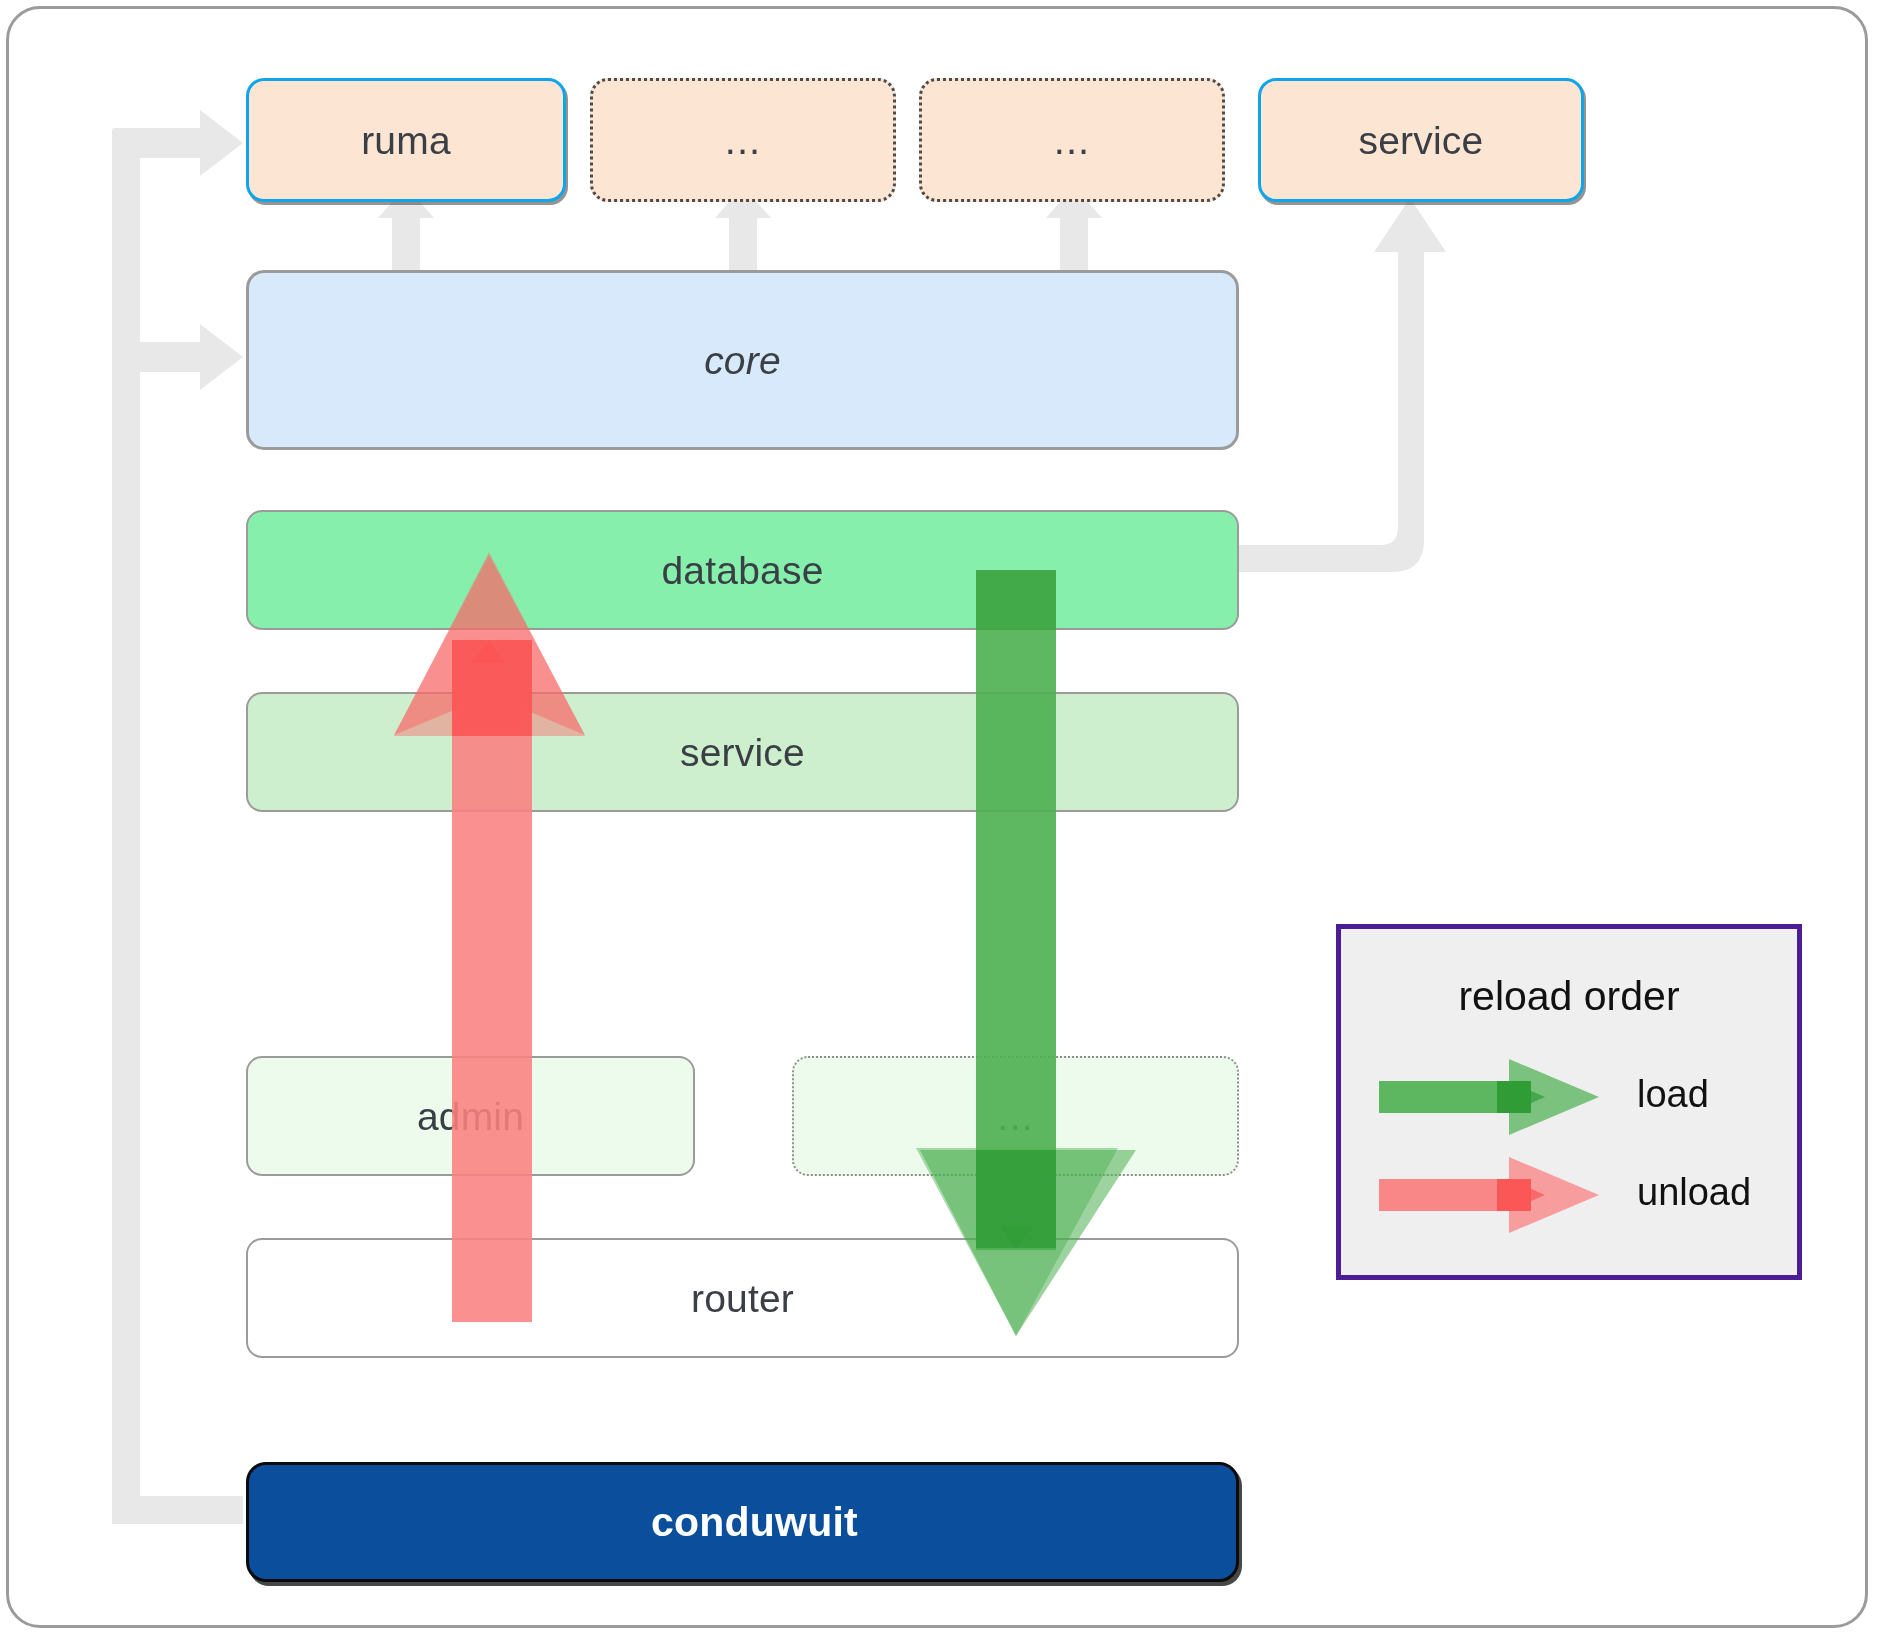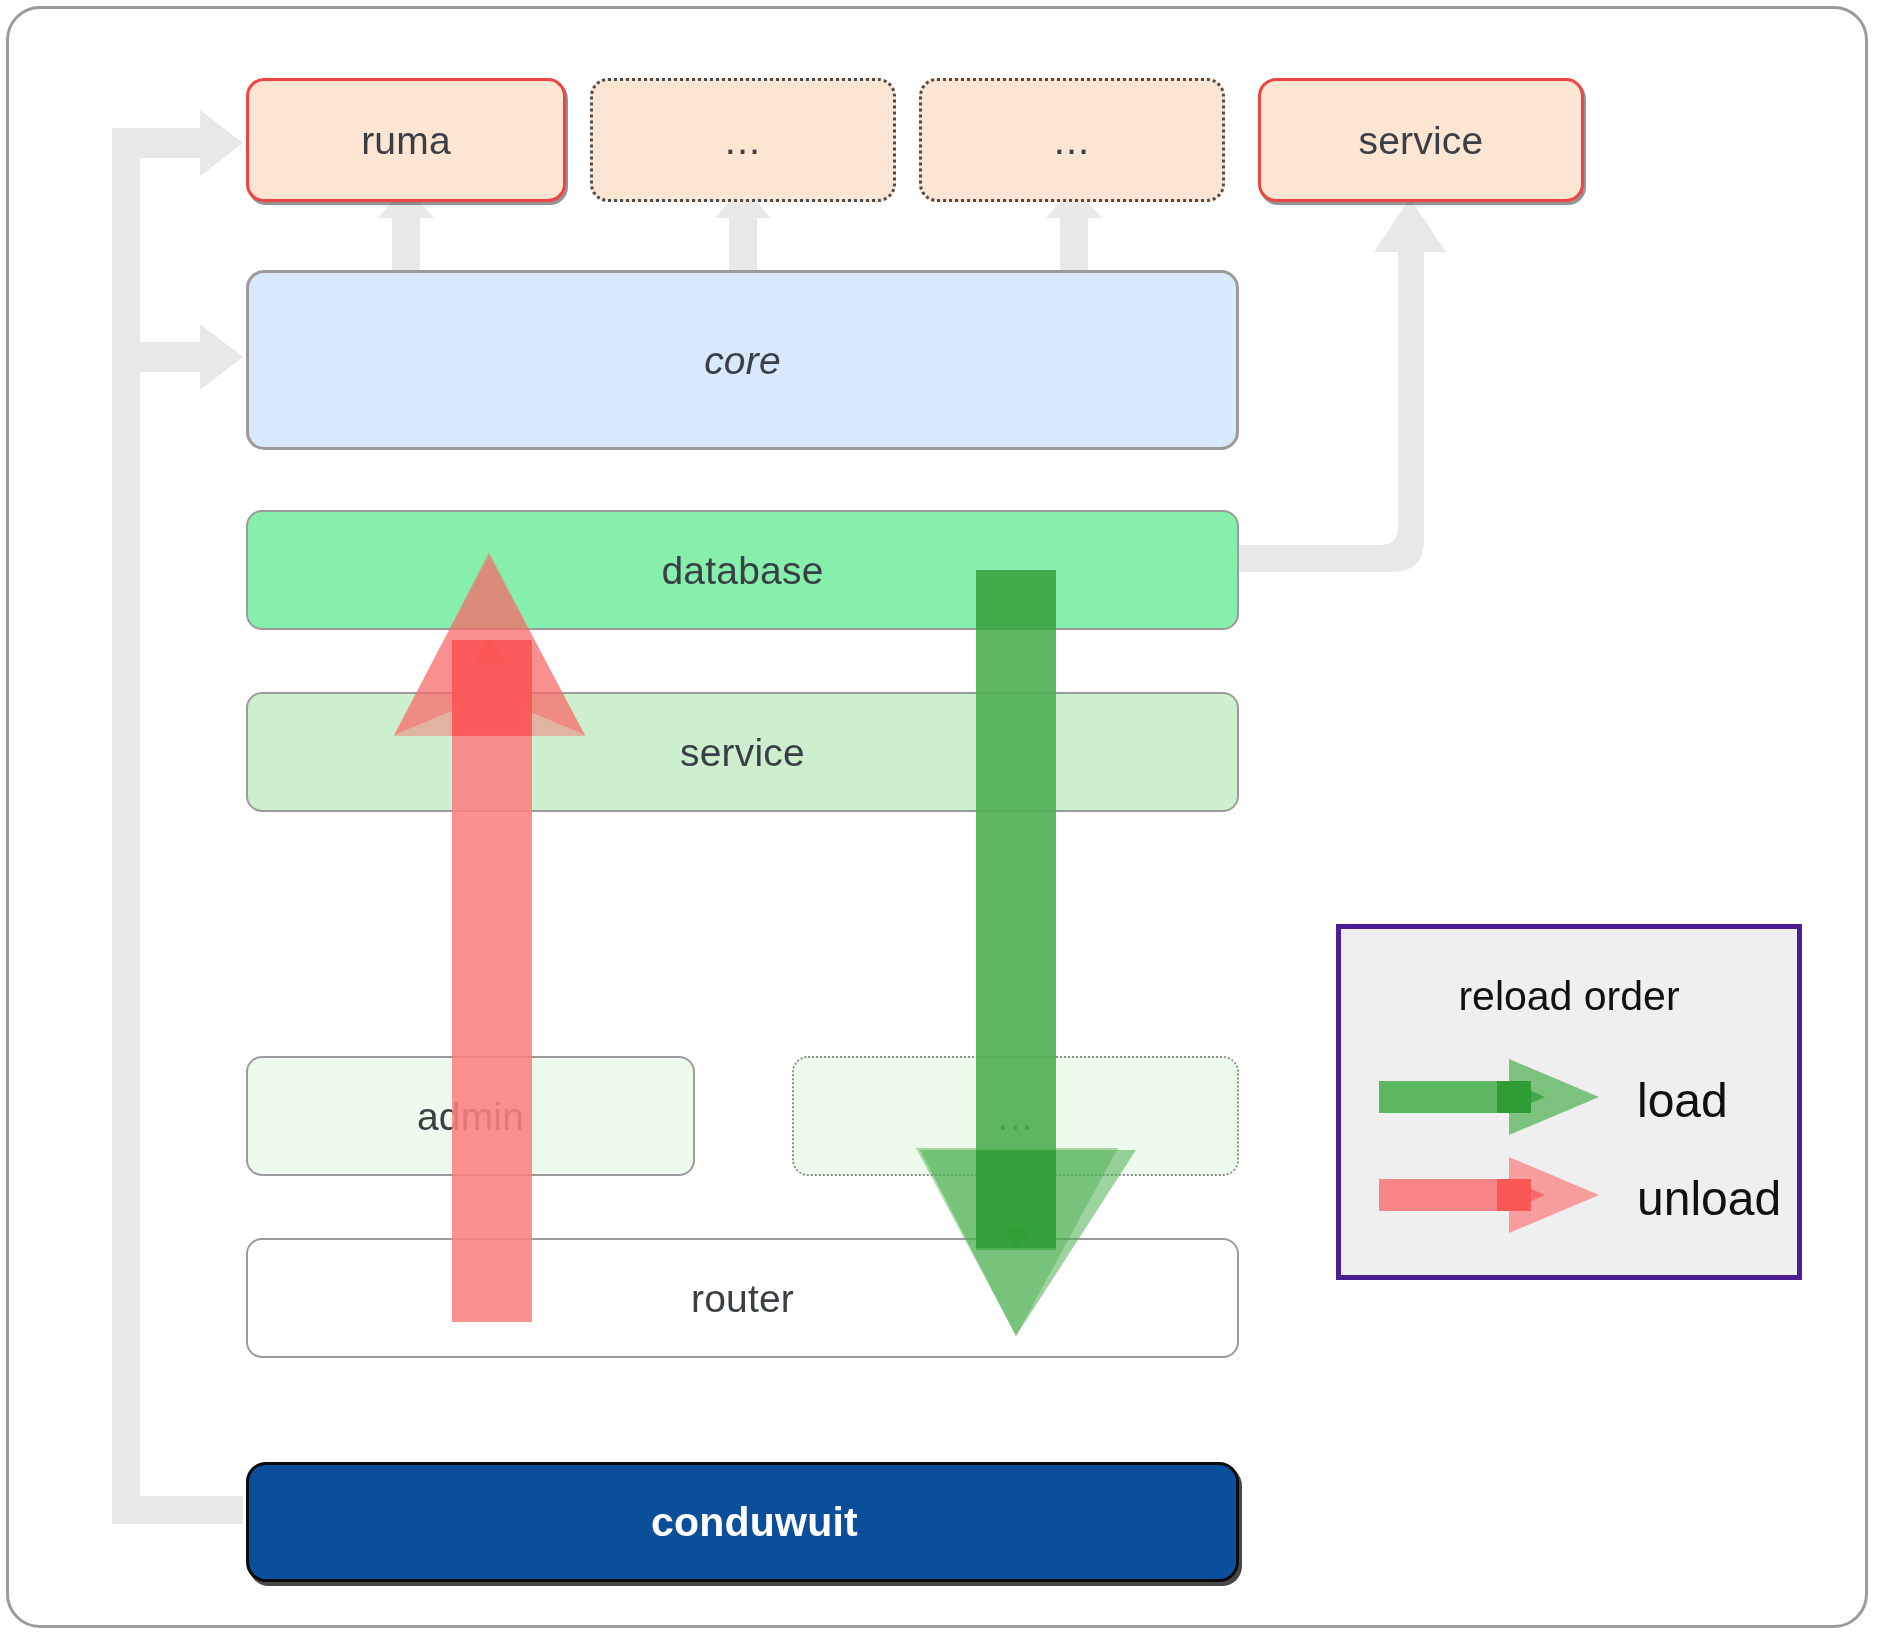--- a/index.html
+++ b/index.html
@@ -46,21 +46,21 @@
     white-space: nowrap;
   }
   .node-label.dots {
     font-size: 40px;
     letter-spacing: 1px;
   }
 
   
   .crate {
     background: #fde5d4;
-    border: 3px solid #ef4444;
+    border: 3px solid #0ea5e9;
     border-radius: 18px;
     box-shadow: 2px 3px 0 rgba(60,60,60,0.55);
   }
   .crate.dotted {
     border: 3px dotted #4c4c4c;
     box-shadow: none;
   }
 
   
   .core-box {
@@ -137,21 +137,21 @@
     position: absolute;
     left: 38px;
     top: 0;
     width: 230px;
     height: 80px;
   }
   .legend-text {
     position: absolute;
     left: 296px;
     top: 16px;
-    font-size: 48px;
+    font-size: 38px;
     color: #111111;
   }
 </style>
 </head>
 <body>
 
 <div id="canvas">
 
   <div class="outer-frame"></div>
 

